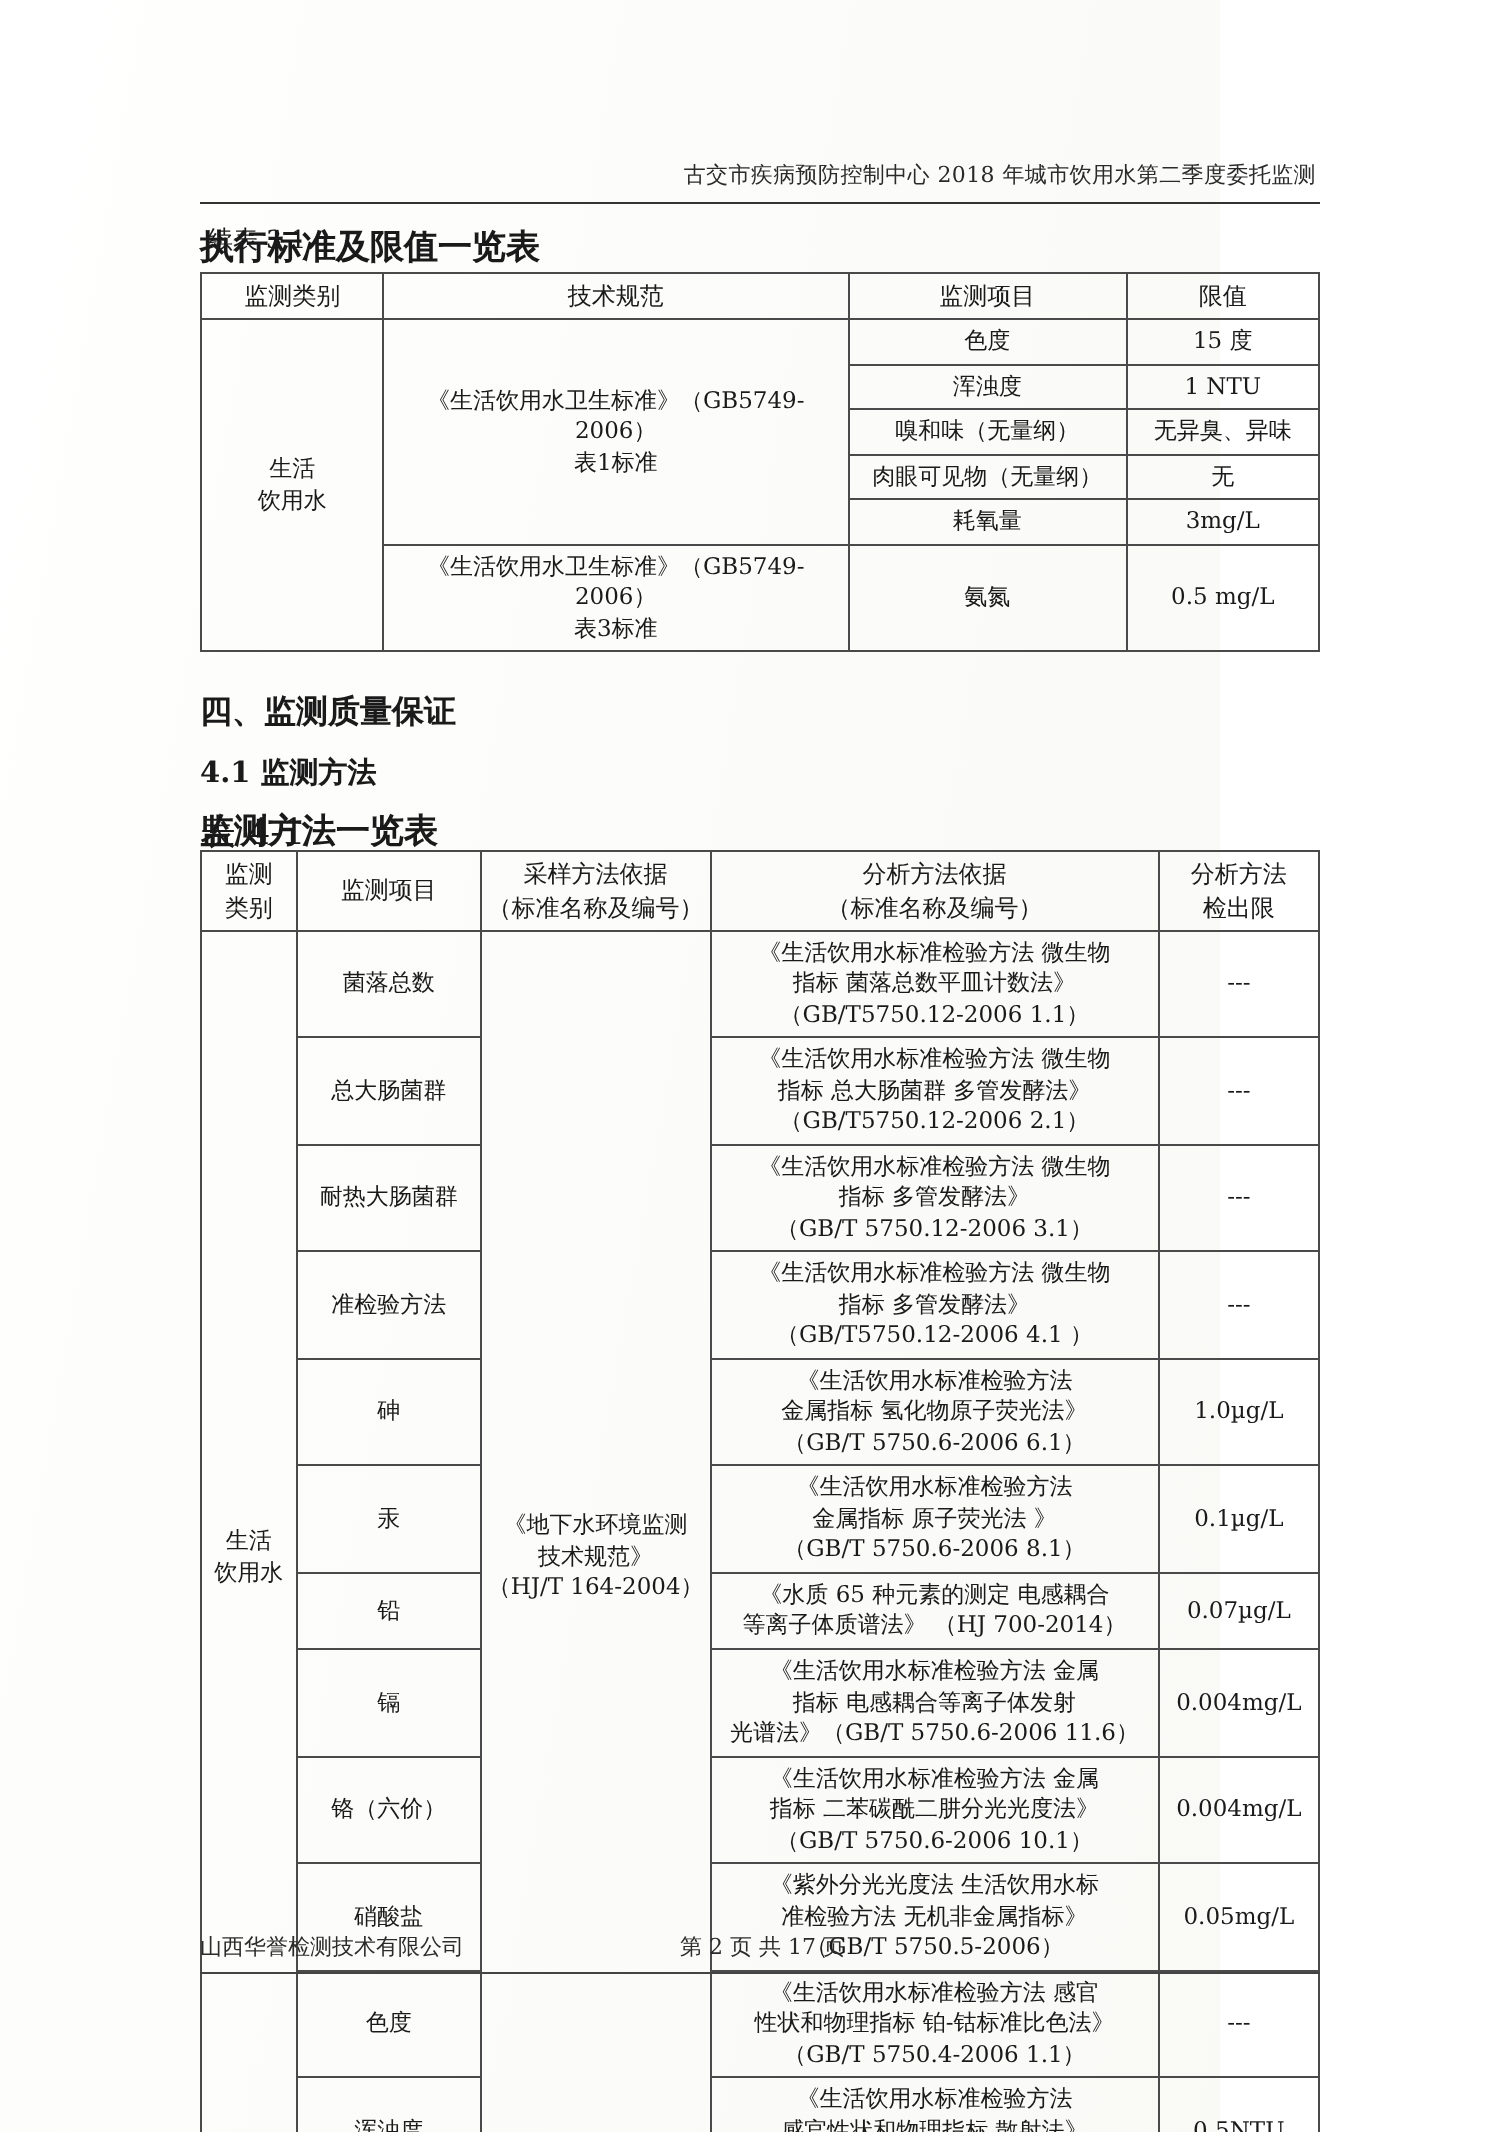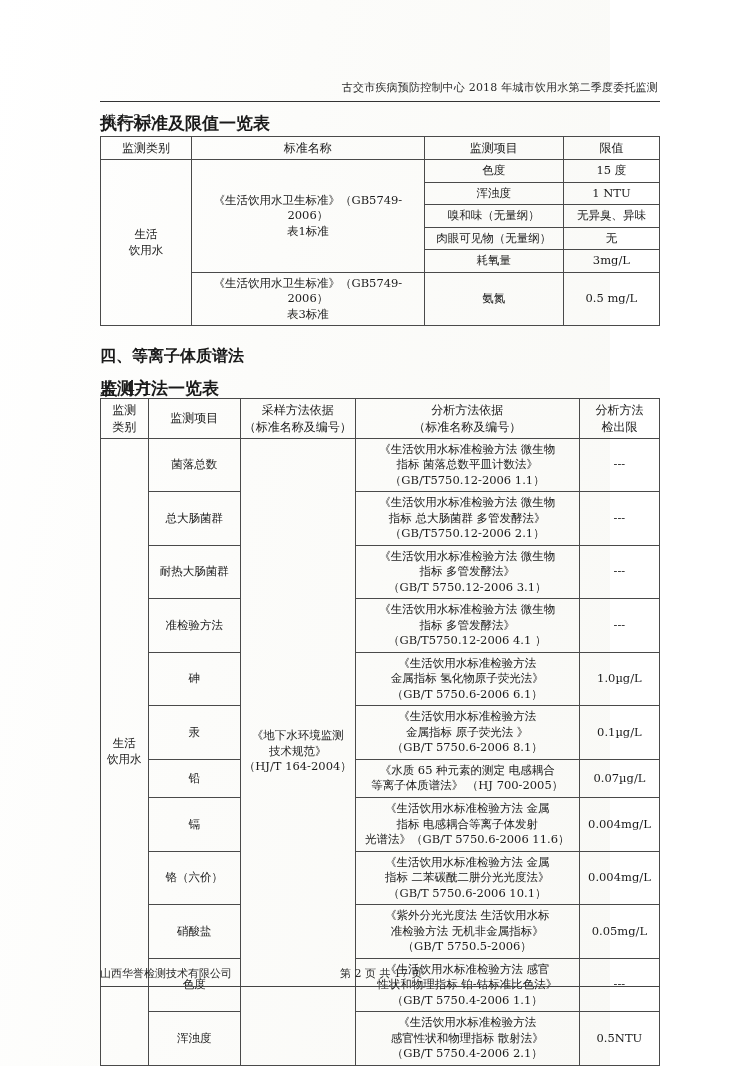--- a/index.html
+++ b/index.html
@@ -164,21 +164,21 @@
 
     <div class="title-row">
       <span class="cont-label">续表 3-1</span>
       <div class="tbl-title">执行标准及限值一览表</div>
     </div>
 
     <table class="doc">
       <tbody>
         <tr>
           <th style="width:90px">监测类别</th>
-          <th style="width:236px">标准名称</th>
+          <th style="width:236px">技术规范</th>
           <th style="width:140px">监测项目</th>
           <th style="width:94px">限值</th>
         </tr>
         <tr>
           <td rowspan="6" class="cell-multiline">生活
 饮用水</td>
           <td rowspan="5" class="cell-multiline">《生活饮用水卫生标准》（GB5749-2006）
 表1标准</td>
           <td>色度</td>
           <td>15 度</td>
@@ -201,21 +201,22 @@
         </tr>
         <tr>
           <td class="cell-multiline">《生活饮用水卫生标准》（GB5749-2006）
 表3标准</td>
           <td>氨氮</td>
           <td>0.5 mg/L</td>
         </tr>
       </tbody>
     </table>
 
-    <div class="sec-title">四、等离子体质谱法</div>
+    <div class="sec-title">四、监测质量保证</div>
+    <div class="sub-title">4.1 监测方法</div>
 
     <div class="t41-head">
       <span class="t41-label">表 4-1</span>
       <div class="tbl-title">监测方法一览表</div>
     </div>
 
     <table class="doc">
       <tbody>
         <tr>
           <th class="vert-cat cell-multiline">监测
@@ -272,21 +273,21 @@
         <tr>
           <td>汞</td>
           <td class="method-cell cell-multiline">《生活饮用水标准检验方法
 金属指标   原子荧光法 》
 （GB/T 5750.6-2006 8.1）</td>
           <td class="limit-cell">0.1µg/L</td>
         </tr>
         <tr>
           <td>铅</td>
           <td class="method-cell cell-multiline">《水质 65 种元素的测定  电感耦合
-等离子体质谱法》 （HJ 700-2005）</td>
+等离子体质谱法》 （HJ 700-2014）</td>
           <td class="limit-cell">0.07µg/L</td>
         </tr>
         <tr>
           <td>镉</td>
           <td class="method-cell cell-multiline">《生活饮用水标准检验方法  金属
 指标   电感耦合等离子体发射
 光谱法》（GB/T 5750.6-2006 11.6）</td>
           <td class="limit-cell">0.004mg/L</td>
         </tr>
         <tr>

